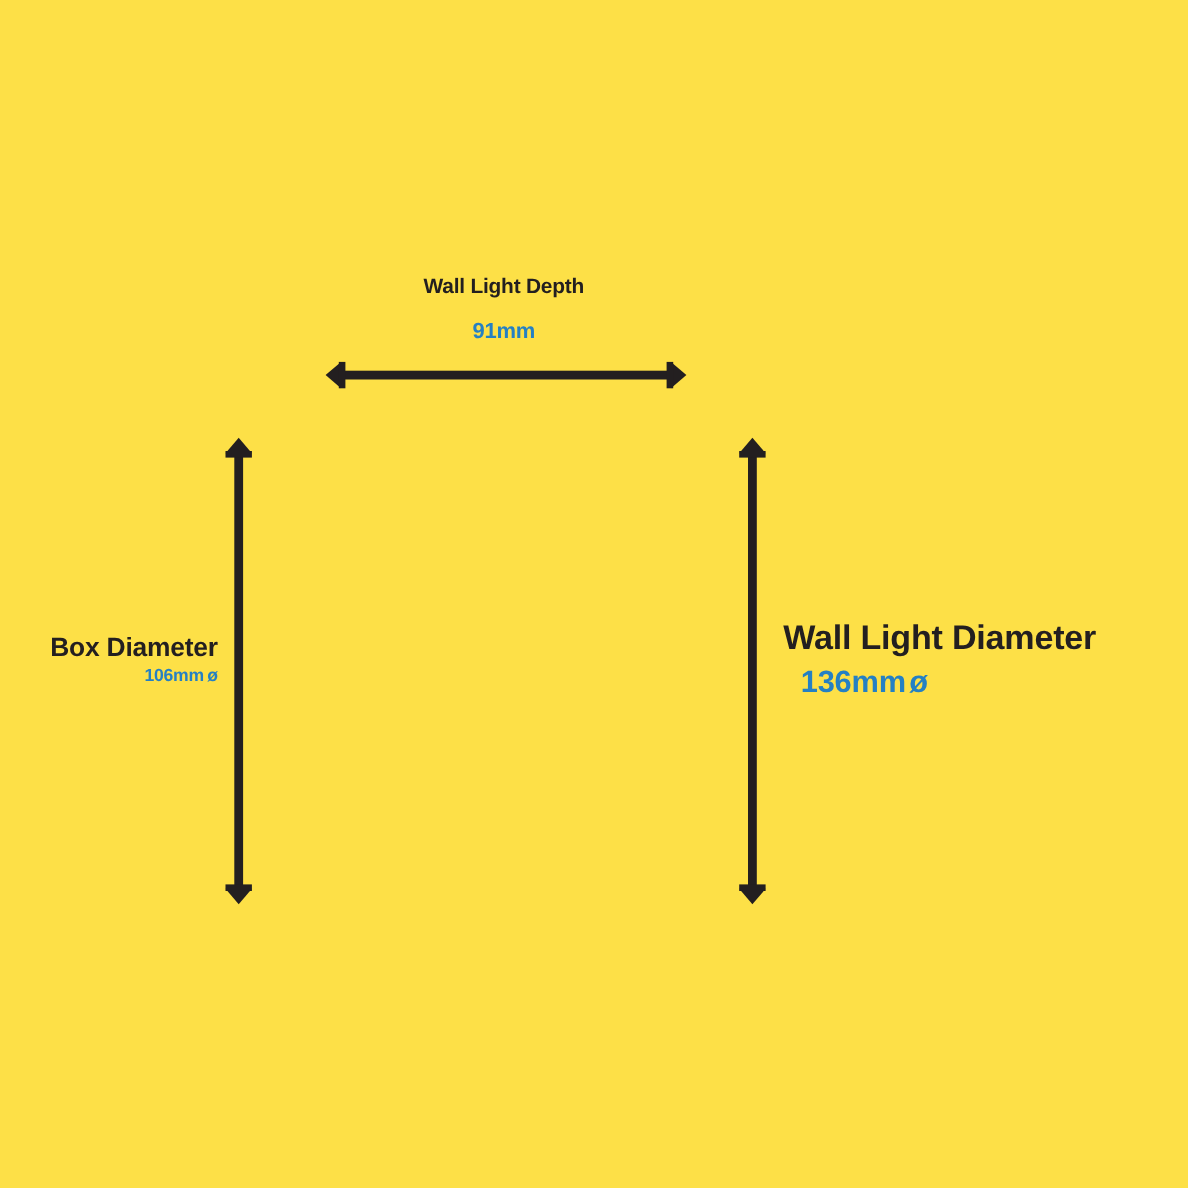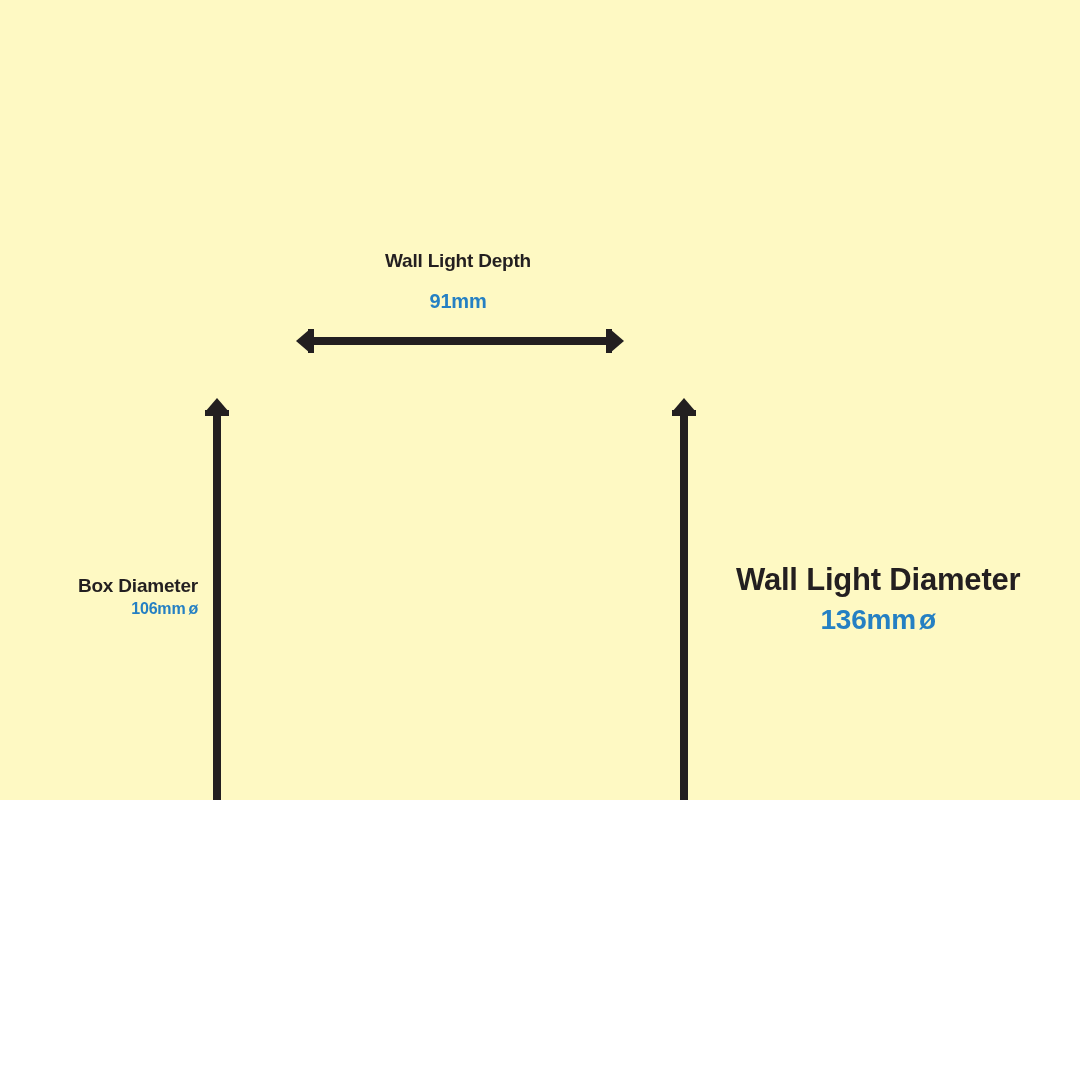--- a/index.html
+++ b/index.html
@@ -3,22 +3,22 @@
 <meta charset="utf-8">
 <style>
   html, body {
     margin: 0;
     padding: 0;
     background: #ffffff;
   }
   #stage {
     position: relative;
     width: 1080px;
-    height: 800px;
-    background: #fef9c3;
+    height: 1080px;
+    background: #fde047;
     overflow: hidden;
     font-family: "Liberation Sans", sans-serif;
   }
 
   
   .dim-label {
     position: absolute;
     line-height: 1.18;
     white-space: nowrap;
   }
@@ -45,31 +45,31 @@
   #label-depth .title { font-size: 19px; }
   #label-depth .value { font-size: 20px; margin-top: 18px; }
 
   
   #label-box-diameter {
     left: 14px;
     top: 575px;
     width: 184px;
     text-align: right;
   }
-  #label-box-diameter .title { font-size: 19px; }
+  #label-box-diameter .title { font-size: 24px; }
   #label-box-diameter .value { font-size: 16px; margin-top: 3px; }
 
   
   #label-wall-diameter {
-    left: 736px;
+    left: 712px;
     top: 562px;
-    text-align: center;
+    text-align: left;
   }
   #label-wall-diameter .title { font-size: 31px; }
-  #label-wall-diameter .value { font-size: 28px; margin-top: 4px; }
+  #label-wall-diameter .value { font-size: 28px; margin-top: 4px; margin-left: 16px; }
 
   
   .dim-line {
     position: absolute;
   }
   .dim-line svg { display: block; overflow: visible; }
 
   #dimline-depth   { left: 296px; top: 326px; }
   #dimline-box     { left: 202px; top: 398px; }
   #dimline-wall    { left: 669px; top: 398px; }

